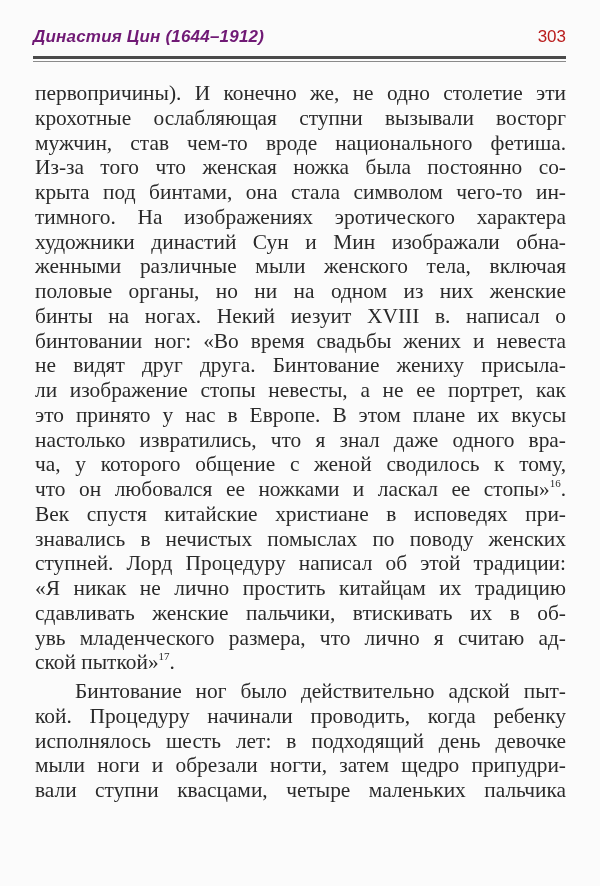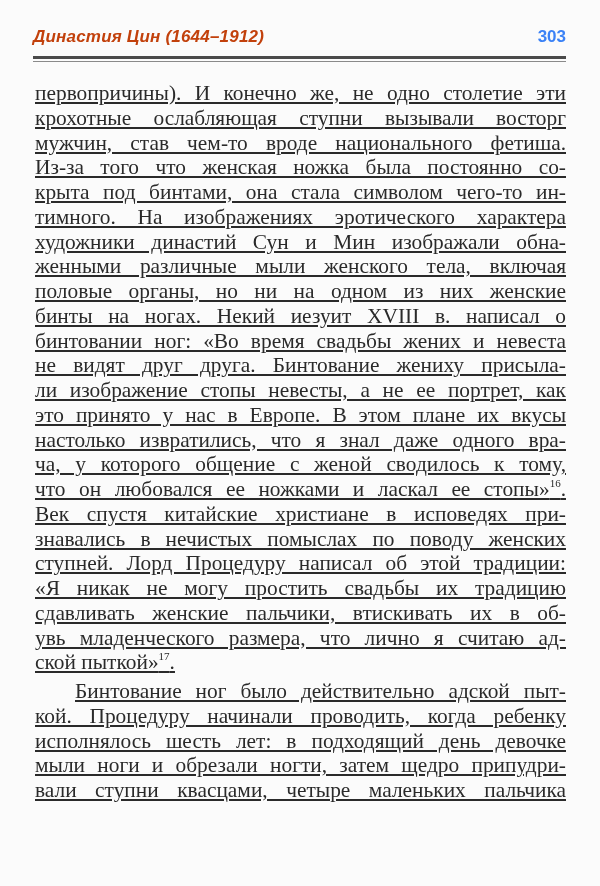--- a/index.html
+++ b/index.html
@@ -10,38 +10,38 @@
     color: #2a2a2a;
     position: relative;
   }
   .header {
     position: absolute; left: 33px; right: 34px; top: 27px; height: 24px;
   }
   .running-title {
     position: absolute; left: 0; top: 0;
     font-family: "Liberation Sans", "DejaVu Sans", sans-serif;
     font-style: italic; font-weight: bold; font-size: 17px;
-    color: #c2410c; letter-spacing: 0.2px;
+    color: #701a75; letter-spacing: 0.2px;
   }
   .page-number {
     position: absolute; right: 0; top: 0;
     font-family: "Liberation Sans", "DejaVu Sans", sans-serif;
-    font-weight: bold; font-size: 17px; color: #3b82f6;
+    font-weight: normal; font-size: 17px; color: #b91c1c;
   }
   .rule {
     position: absolute; left: 33px; right: 34px; top: 56px;
     height: 3px; background: #4a4a4a;
   }
   .rule2 {
     position: absolute; left: 33px; right: 34px; top: 61px;
     height: 1px; background: #8a8a8a;
   }
   .body-text {
     position: absolute; left: 35px; width: 531px; top: 81px;
-    font-size: 21.4px; line-height: 24.75px; text-decoration: underline;
+    font-size: 21.4px; line-height: 24.75px;
   }
   .line {
     display: block; text-align: justify; text-align-last: justify;
     white-space: nowrap; height: 24.75px; overflow: visible;
   }
   .line.last { text-align-last: left; }
   .line.indent { padding-left: 40px; }
   .para-gap { height: 4px; }
   sup { font-size: 11px; line-height: 0; vertical-align: 9px; }
 </style>
@@ -70,21 +70,21 @@
     <span class="line">бинтовании ног: «Во время свадьбы жених и невеста</span>
     <span class="line">не видят друг друга. Бинтование жениху присыла-</span>
     <span class="line">ли изображение стопы невесты, а не ее портрет, как</span>
     <span class="line">это принято у нас в Европе. В этом плане их вкусы</span>
     <span class="line">настолько извратились, что я знал даже одного вра-</span>
     <span class="line">ча, у которого общение с женой сводилось к тому,</span>
     <span class="line"><span>что он любовался ее ножками и ласкал ее стопы»</span><sup>16</sup><span>.</span></span>
     <span class="line">Век спустя китайские христиане в исповедях при-</span>
     <span class="line">знавались в нечистых помыслах по поводу женских</span>
     <span class="line">ступней. Лорд Процедуру написал об этой традиции:</span>
-    <span class="line">«Я никак не могу простить свадьбы их традицию</span>
+    <span class="line">«Я никак не лично простить китайцам их традицию</span>
     <span class="line">сдавливать женские пальчики, втискивать их в об-</span>
     <span class="line">увь младенческого размера, что лично я считаю ад-</span>
     <span class="line last"><span>ской пыткой»</span><sup>17</sup><span>.</span></span>
   </div>
   <div class="para-gap"></div>
   <div>
     <span class="line indent">Бинтование ног было действительно адской пыт-</span>
     <span class="line">кой. Процедуру начинали проводить, когда ребенку</span>
     <span class="line">исполнялось шесть лет: в подходящий день девочке</span>
     <span class="line">мыли ноги и обрезали ногти, затем щедро припудри-</span>

